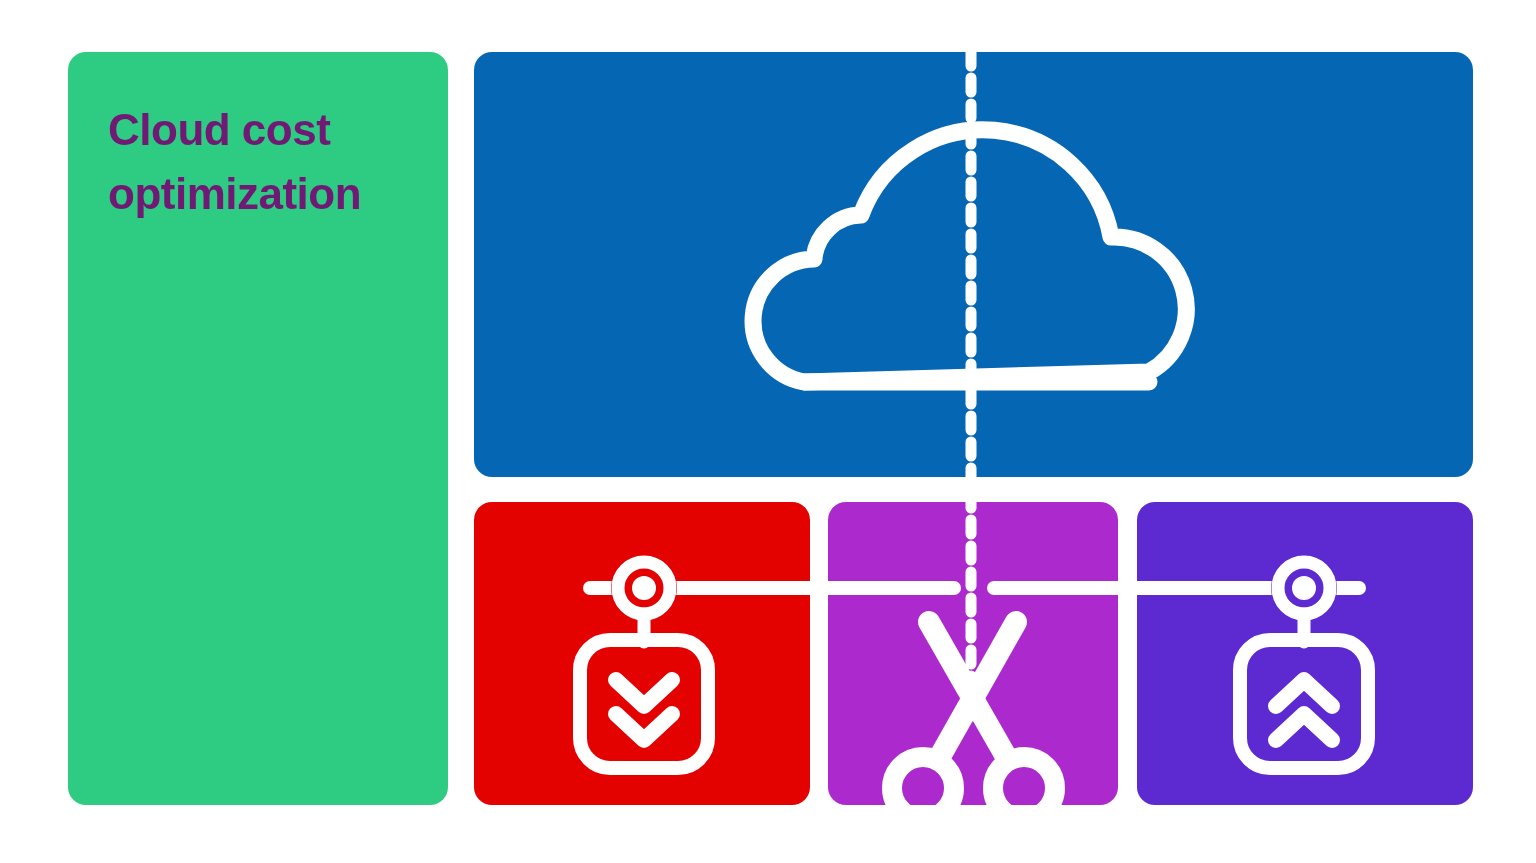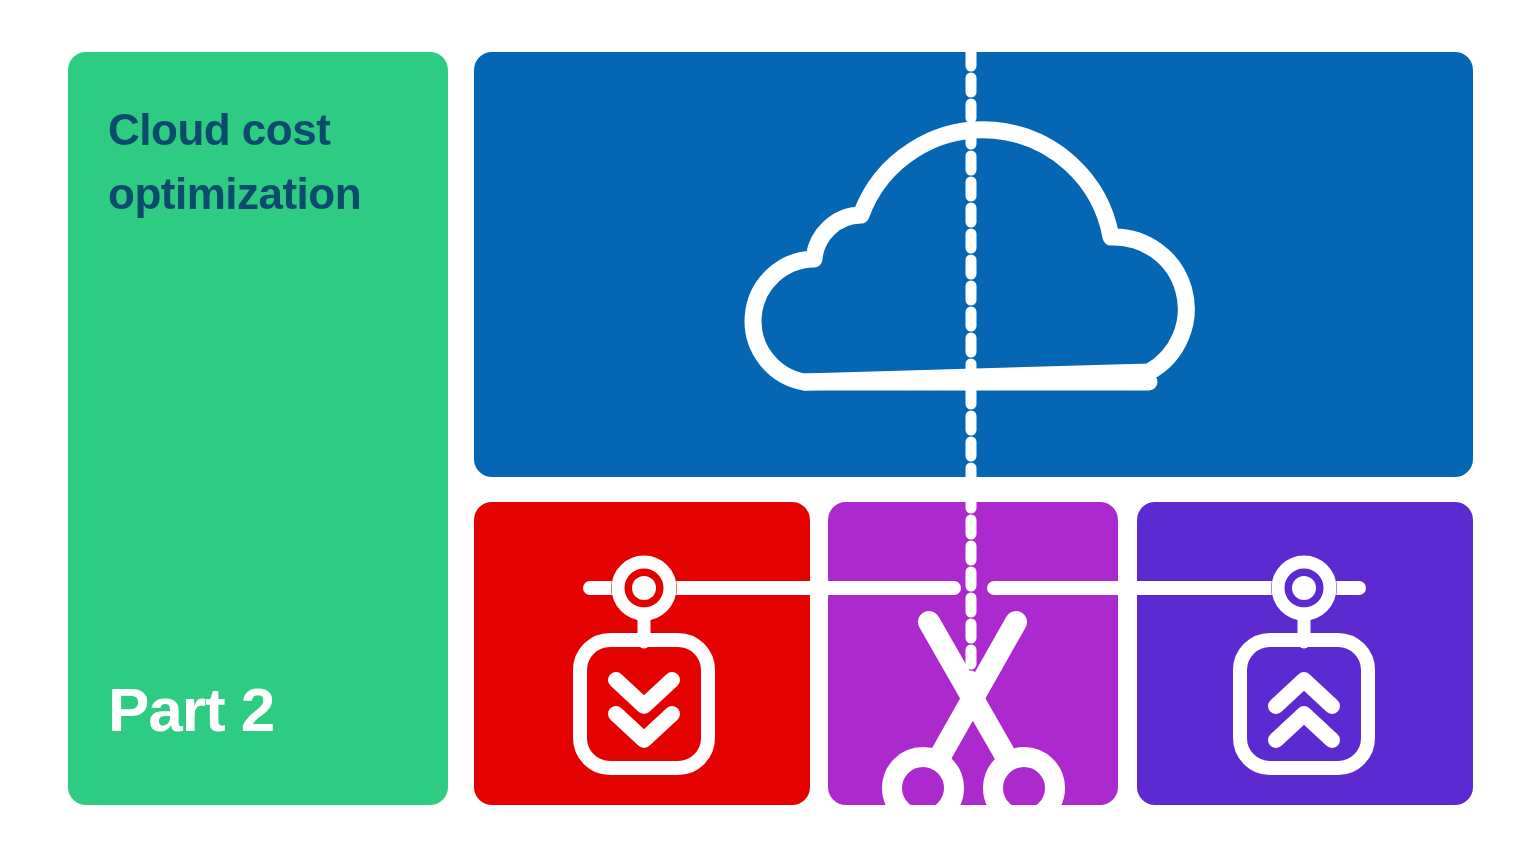--- a/index.html
+++ b/index.html
@@ -32,21 +32,21 @@
     box-sizing: border-box;
     padding: 46px 40px 40px 40px;
     display: flex;
     flex-direction: column;
     justify-content: space-between;
   }
   .title-card-heading {
     font-size: 44px;
     line-height: 1.45;
     font-weight: bold;
-    color: #0c4a6e;
+    color: #701a75;
     letter-spacing: -0.5px;
     max-width: 300px;
   }
   .title-card-part {
     font-size: 62px;
     line-height: 1;
     font-weight: bold;
     color: #ffffff;
     letter-spacing: -1px;
     padding-bottom: 24px;
@@ -89,21 +89,20 @@
     pointer-events: none;
   }
 </style>
 </head>
 <body>
 
 <div id="stage">
 
   <div class="title-card" style="background:#2ECC82;">
     <div class="title-card-heading">Cloud cost optimization</div>
-    <div class="title-card-part">Part 2</div>
   </div>
 
   <div class="panel panel-cloud" style="background:#0566B4;">
     <svg class="panel-svg" viewBox="0 0 999 425" preserveAspectRatio="xMidYMid meet">
       <path d="M 330 330
                a 62 62 0 0 1 10 -123
                a 48 48 0 0 1 47 -44
                a 130 130 0 0 1 250 22
                a 72 72 0 0 1 38 135
                Z" fill="none" stroke="#FFFFFF" stroke-width="17" stroke-linejoin="round" stroke-linecap="round"></path>

